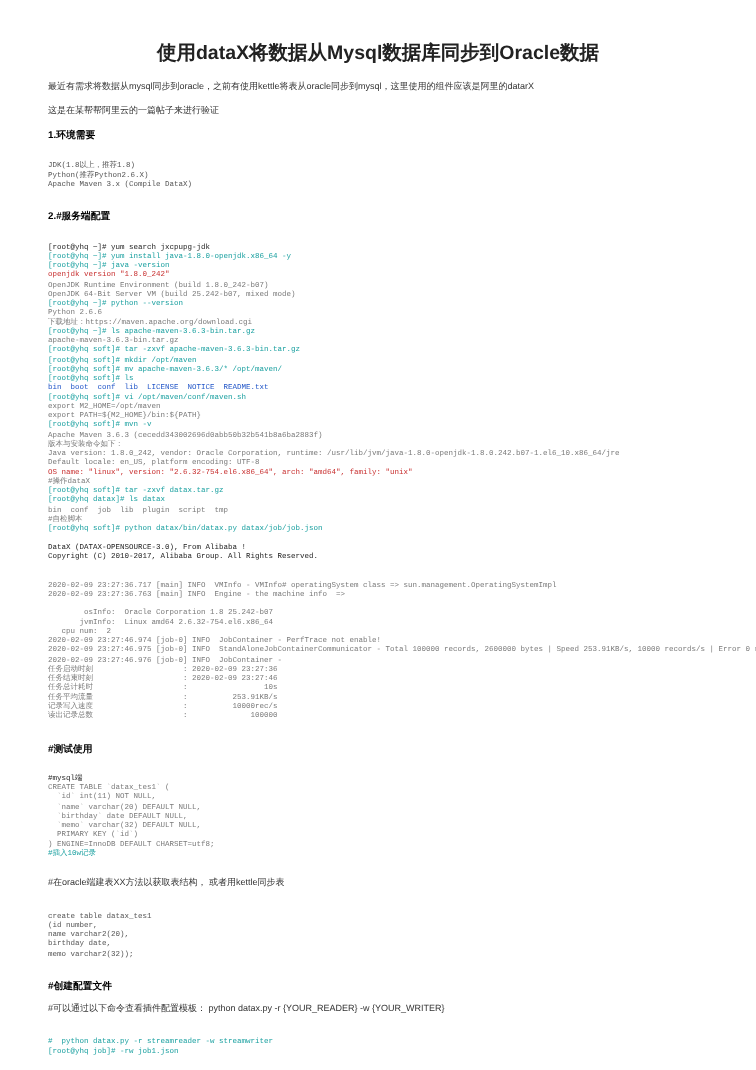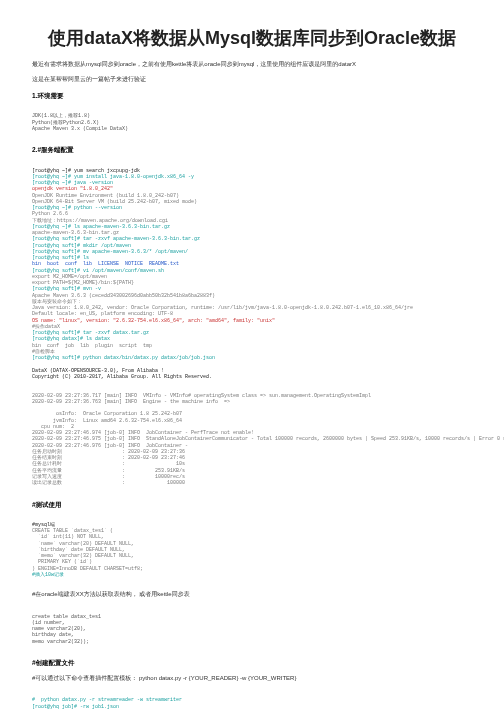--- a/index.html
+++ b/index.html
@@ -9,21 +9,21 @@
     font-family: "Microsoft YaHei", "PingFang SC", Arial, sans-serif;
     color: #222;
     width: 504px;
   }
   .page {
     padding: 18px 32px 24px 32px;
     width: 504px;
     box-sizing: border-box;
   }
   h1.title {
-    font-size: 18px;
+    font-size: 13px;
     font-weight: 700;
     text-align: center;
     margin: 8px 0 10px 0;
   }
   p.intro {
     font-size: 6px;
     color: #333;
     margin: 4px 0 6px 0;
     line-height: 1.5;
   }

